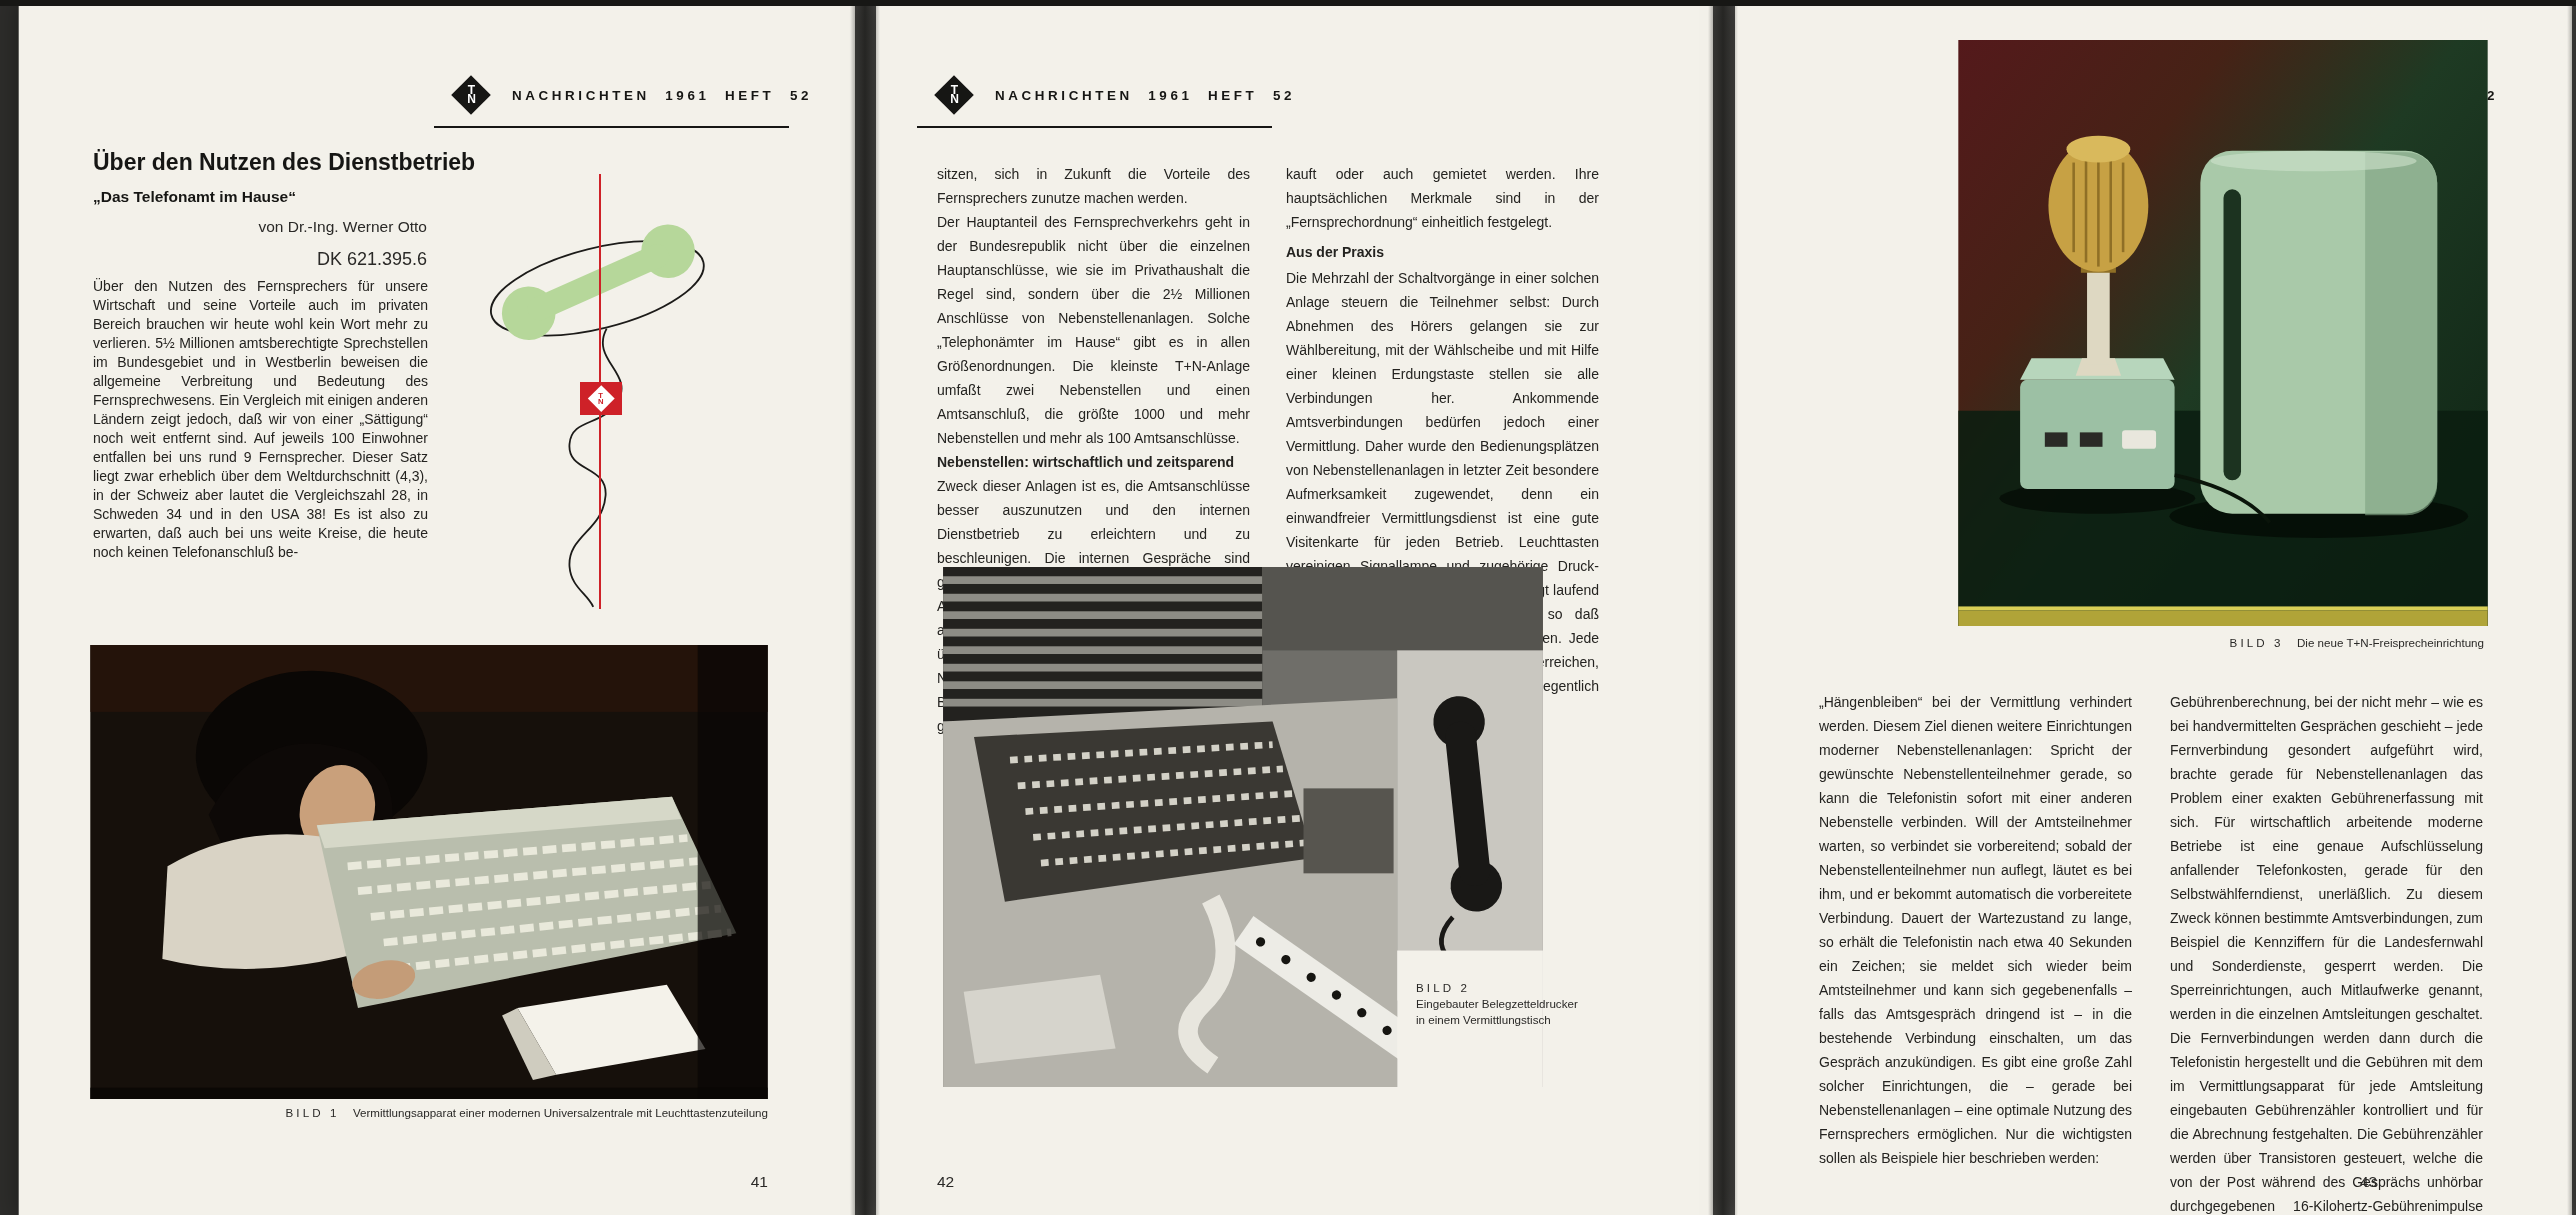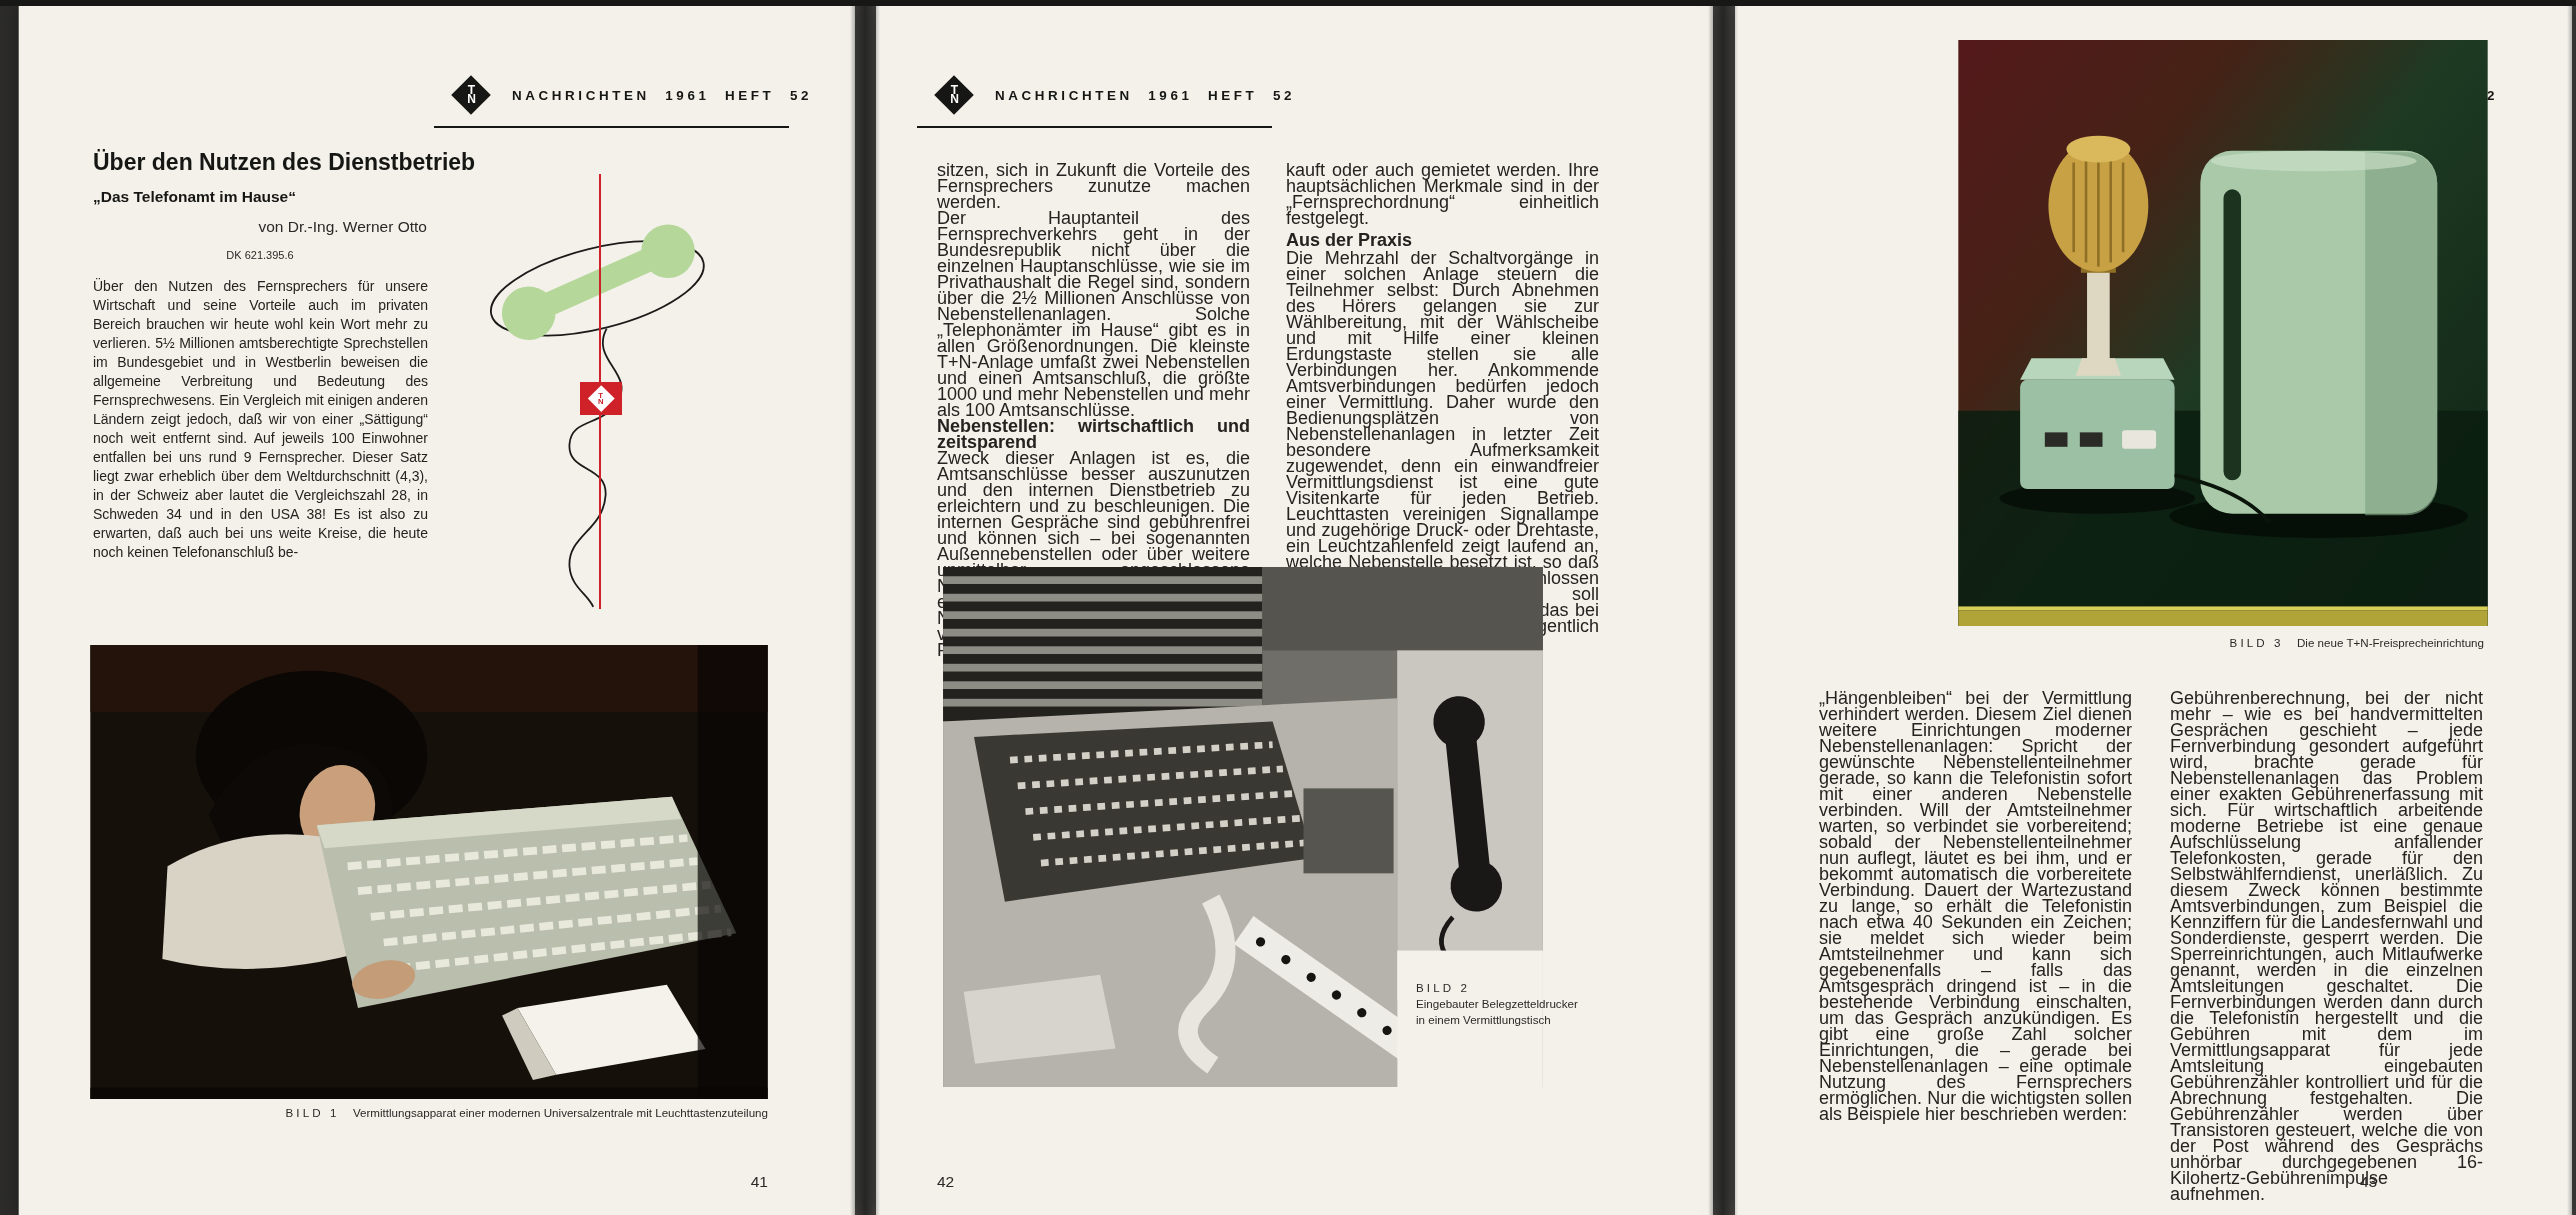--- a/index.html
+++ b/index.html
@@ -13,21 +13,21 @@
   .masthead{position:absolute;display:flex;align-items:center;gap:27px;}
   .tn-diamond{width:28px;height:28px;background:#161614;transform:rotate(45deg);
               display:flex;align-items:center;justify-content:center;flex:0 0 auto;}
   .tn-inner{transform:rotate(-45deg);color:#ffffff;font-weight:bold;font-size:12px;
             line-height:.72;text-align:center;}
   .masthead-text{font-weight:bold;font-size:13.4px;letter-spacing:3.6px;word-spacing:8.2px;color:#161614;white-space:nowrap;}
   .masthead-rule{position:absolute;height:2.1px;background:#161614;}
   .pagenum{position:absolute;font-size:15.5px;color:#2a2927;margin-top:47px;}
   .caption{position:absolute;font-size:11.6px;color:#2a2927;}
   .caption .blab{letter-spacing:3.1px;margin-right:13.4px;margin-top:32px;}
-  .col{position:absolute;font-size:18px;line-height:16px;text-align:justify;color:#242320;}
+  .col{position:absolute;font-size:14px;line-height:24px;text-align:justify;color:#242320;}
   .col p{margin:0;}
   .col p.gap{margin-top:6.7px;}
   .colhead{font-weight:bold;}
   .colhead.spaced{margin:5.7px 0 2.6px 0 !important;}
   .redline{position:absolute;width:2.1px;background:#ce2128;}
   .red-logo{position:absolute;background:#ce2128;display:flex;align-items:center;justify-content:center;}
   .red-logo .wdiamond{background:#ffffff;transform:rotate(45deg);display:flex;align-items:center;justify-content:center;}
   .red-logo .wdiamond .rl{transform:rotate(-45deg);color:#ce2128;font-weight:bold;text-align:center;line-height:.72;}
   .title{position:absolute;font-weight:bold;color:#161614;}
   svg{display:block;}
@@ -51,21 +51,21 @@
     <span class="tn-diamond">
       <span class="tn-inner"><span>T</span><br><span>N</span></span>
     </span>
     <span class="masthead-text">NACHRICHTEN 1961 HEFT 52</span>
   </div>
   <div class="masthead-rule" style="left:434px;top:126px;width:355px"></div>
 
   <div class="title" style="left:93px;top:149px;font-size:23px">Über den Nutzen des Dienstbetrieb</div>
   <div class="title" style="left:93px;top:188px;font-size:15.5px">„Das Telefonamt im Hause“</div>
   <div style="position:absolute;left:93px;top:218px;width:334px;text-align:right;font-size:15.5px;color:#2a2927">von Dr.-Ing. Werner Otto</div>
-  <div style="position:absolute;left:93px;top:249px;width:334px;text-align:center;font-size:11px;color:#2a2927">DK 621.395.6</div>
+  <div style="position:absolute;left:93px;top:249px;width:334px;text-align:right;font-size:18px;color:#2a2927">DK 621.395.6</div>
 
   <div class="col" style="left:93px;top:277px;width:335px;font-size:14px;line-height:19px">
     <p>Über den Nutzen des Fernsprechers für unsere Wirtschaft und seine Vorteile auch im privaten Bereich brauchen wir heute wohl kein Wort mehr zu verlieren. 5½ Millionen amtsberechtigte Sprechstellen im Bundesgebiet und in Westberlin beweisen die allgemeine Verbreitung und Bedeutung des Fernsprechwesens. Ein Vergleich mit einigen anderen Ländern zeigt jedoch, daß wir von einer „Sättigung“ noch weit entfernt sind. Auf jeweils 100 Einwohner entfallen bei uns rund 9 Fernsprecher. Dieser Satz liegt zwar erheblich über dem Weltdurchschnitt (4,3), in der Schweiz aber lautet die Vergleichszahl 28, in Schweden 34 und in den USA 38! Es ist also zu erwarten, daß auch bei uns weite Kreise, die heute noch keinen Telefonanschluß be-</p>
   </div>
 
   <svg style="position:absolute;left:484px;top:175px" width="237" height="438" viewBox="0 0 460 850">
     <ellipse cx="220" cy="220" rx="212" ry="78" fill="none" stroke="#1c1b19" stroke-width="3.5" transform="rotate(-14 220 220)"></ellipse>
     <g transform="translate(222,208) rotate(-24)">
       <circle cx="-148" cy="0" r="52" fill="#b6d79a"></circle>
       <circle cx="148" cy="0" r="52" fill="#b6d79a"></circle>

